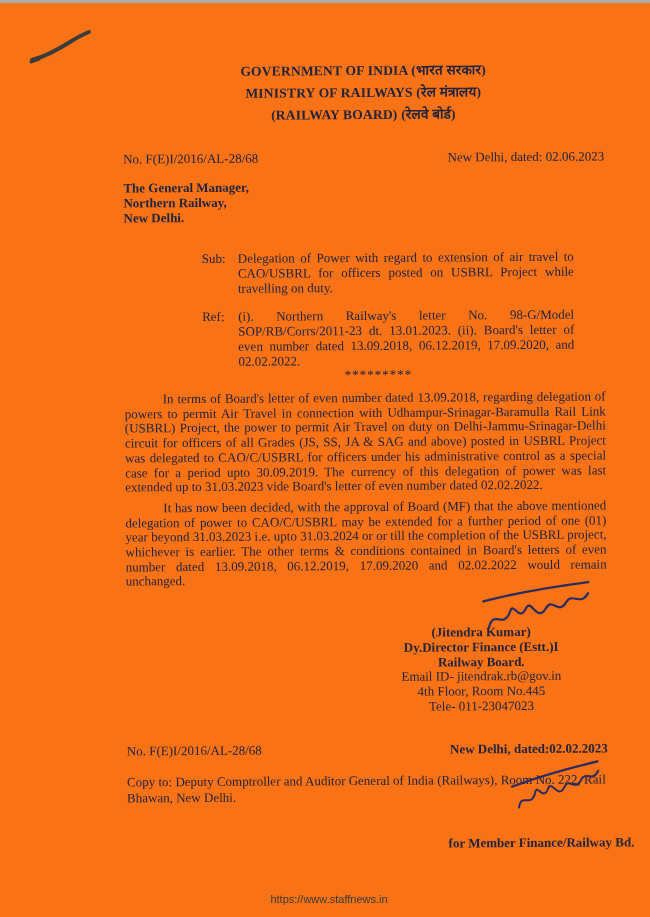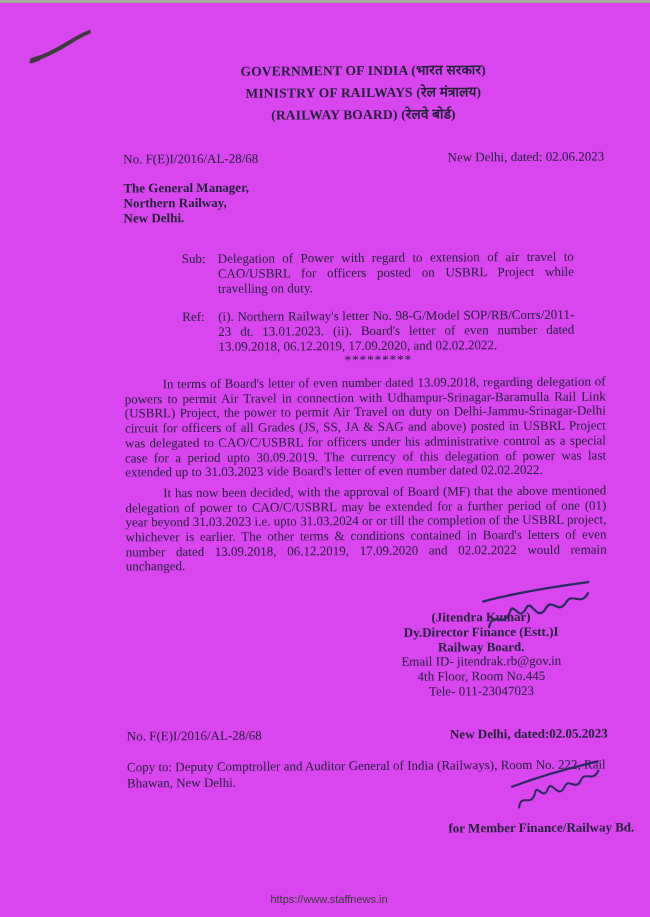--- a/index.html
+++ b/index.html
@@ -4,42 +4,42 @@
 <style>
   * { margin:0; padding:0; box-sizing:border-box; }
   html,body { width:650px; height:917px; }
   body {
     font-family:"Liberation Serif", serif;
     background:#d8d8d4;
   }
   .page {
     position:relative;
     width:650px; height:917px;
-    background:#d946ef;
+    background:#f97316;
     color:#23233a;
     overflow:hidden;
   }
   .page::before {
     content:""; position:absolute; top:0; left:0; right:0; height:3px;
     background:#aaaaa4;
   }
   .content {
     position:absolute; left:125px; right:44px; top:60px;
     transform:rotate(-0.35deg);
     font-size:13px;
   }
   .hdr { text-align:center; font-weight:bold; font-size:13.5px; line-height:22px; letter-spacing:.2px; }
   .ref-line { display:flex; justify-content:space-between; margin-top:24px; line-height:15px; }
   .ref-line .num { font-weight:normal; }
   .ref-line.bold .date { font-weight:bold; }
   .addressee { margin-top:14px; font-weight:bold; line-height:15px; }
   .indent-block { display:flex; margin-left:58px; width:392px; line-height:15px; }
   .indent-block.first { margin-top:26px; }
   .indent-block.second { margin-top:13px; }
-  .blk-label { flex:0 0 36px; }
+  .blk-label { flex:0 0 36px;margin-left:20px; }
   .blk-text { flex:1; text-align:justify; }
   .stars { margin-left:58px; width:392px; text-align:center; letter-spacing:1px; line-height:13px; }
   .para { margin-top:10px; text-align:justify; text-indent:38px; line-height:14.7px; }
   .para.second { margin-top:6px; }
   .sig-block { margin-top:38px; margin-left:auto; width:252px; text-align:center; line-height:14.7px; }
   .sig-block .b { font-weight:bold; }
   .copy-to { margin-top:16px; line-height:15.5px; }
   .for-line { margin-top:32px; text-align:right; margin-right:-26px; font-weight:bold; }
   .footer-ref { margin-top:28px; }
   .url-footer {
@@ -102,21 +102,21 @@
       <div class="b">(Jitendra Kumar)</div>
       <div class="b">Dy.Director Finance (Estt.)I</div>
       <div class="b">Railway Board.</div>
       <div>Email ID- jitendrak.rb@gov.in</div>
       <div>4th Floor, Room No.445</div>
       <div>Tele- 011-23047023</div>
     </div>
 
     <div class="ref-line bold footer-ref">
       <span class="num">No. F(E)I/2016/AL-28/68</span>
-      <span class="date">New Delhi,  dated:02.05.2023</span>
+      <span class="date">New Delhi,  dated:02.02.2023</span>
     </div>
 
     <p class="copy-to">Copy to: Deputy Comptroller and Auditor General of India (Railways), Room No. 222, Rail Bhawan, New Delhi.</p>
 
     <div class="for-line">for Member Finance/Railway Bd.</div>
 
   </div>
 
   <svg class="scribble sig1" width="130" height="55" viewBox="0 0 130 55">
     <path d="M16 16 C48 10, 88 6, 122 4" stroke-width="2.4"></path>

